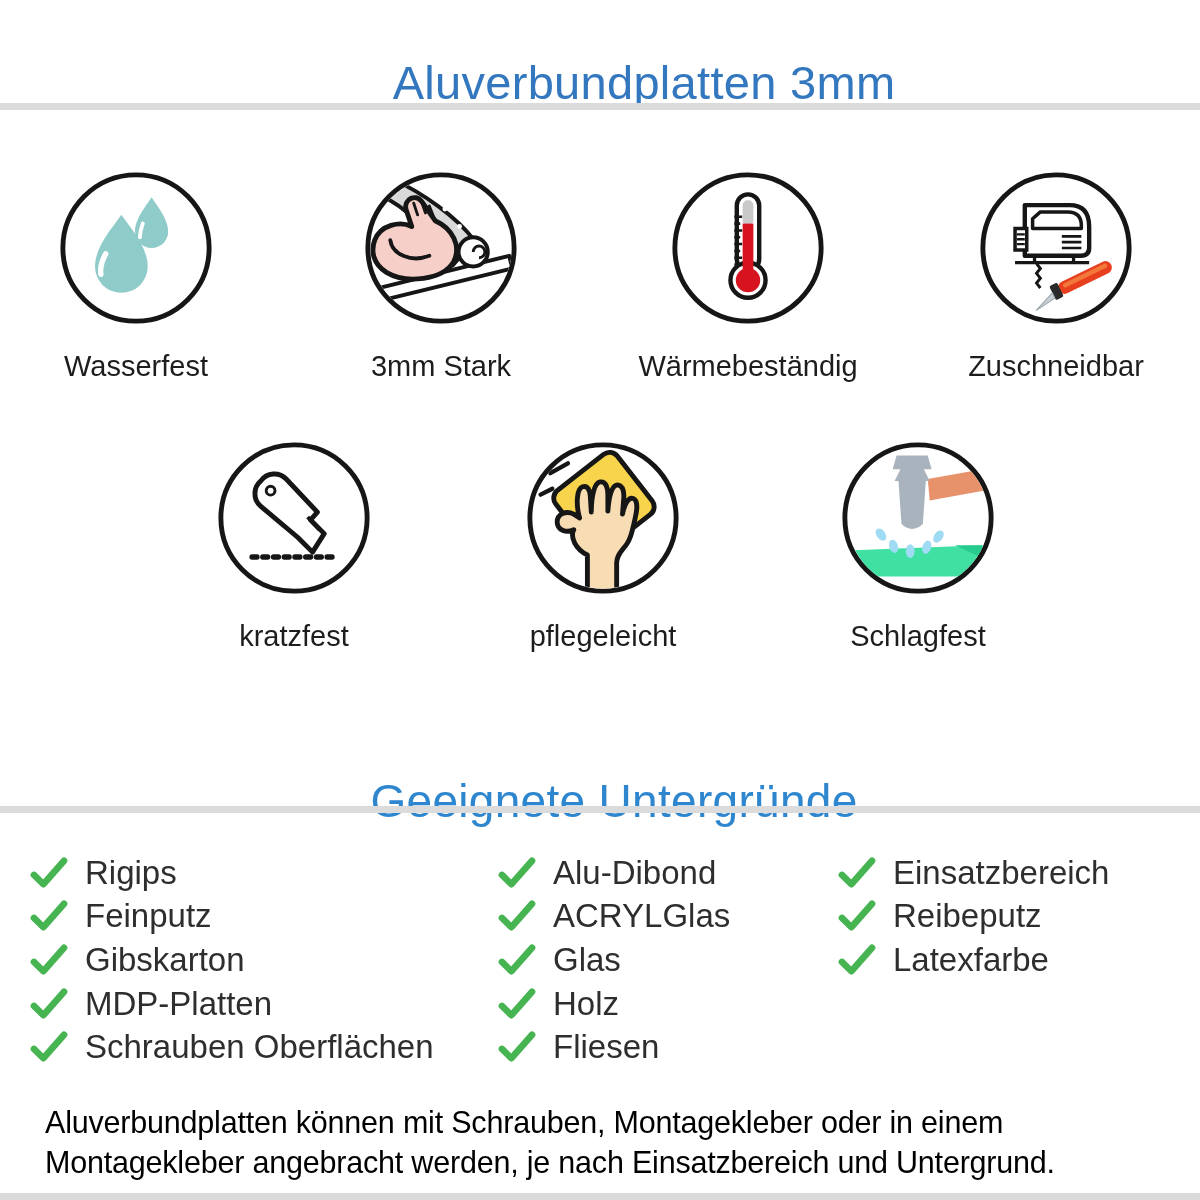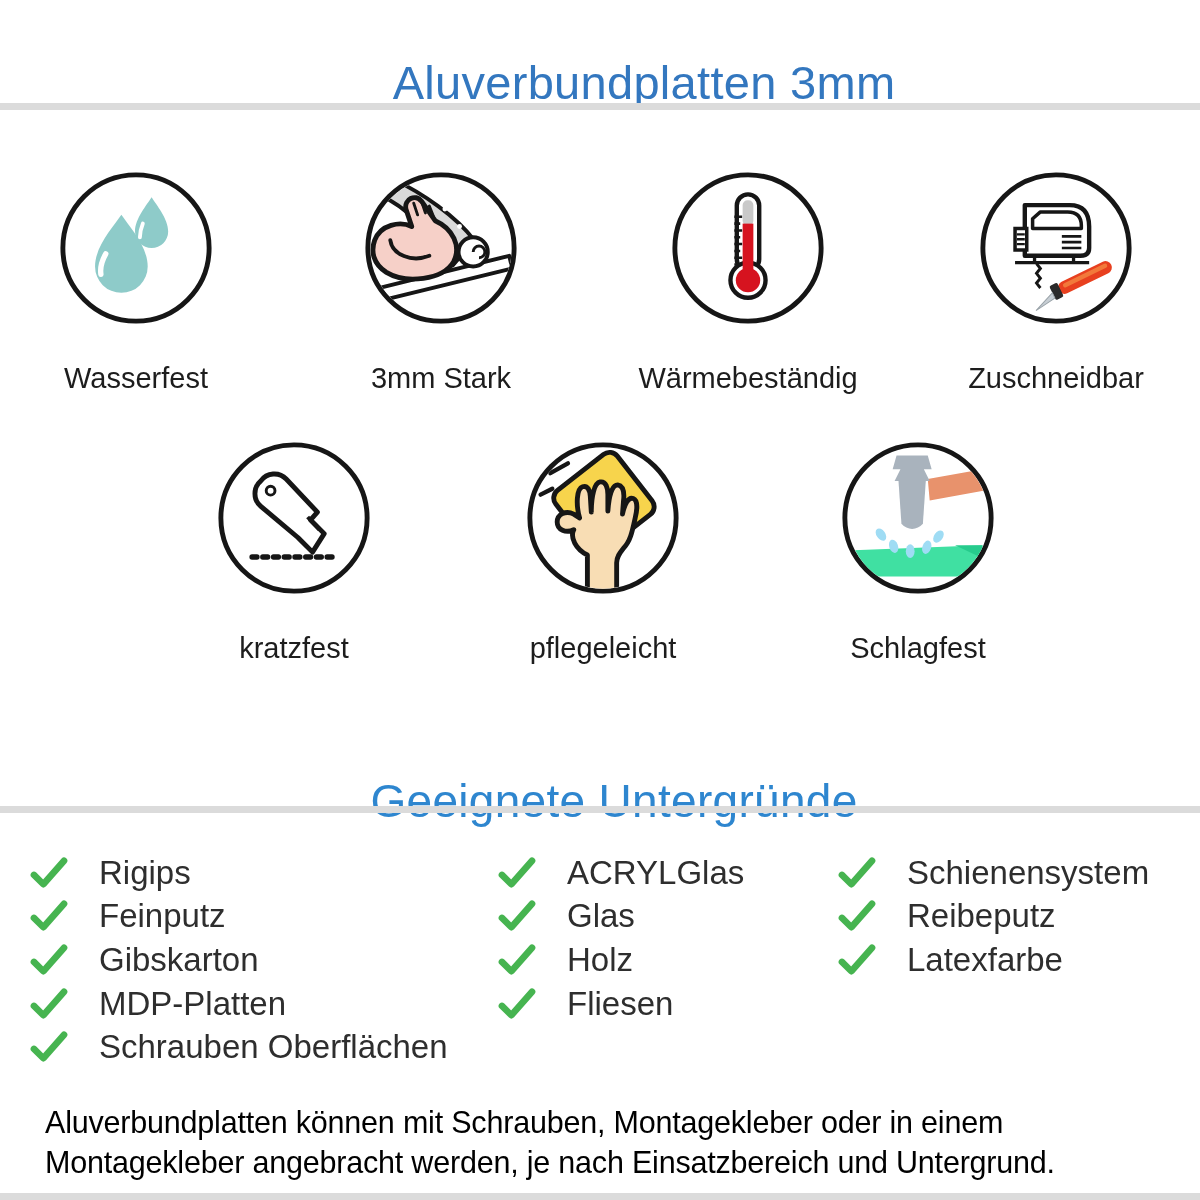--- a/index.html
+++ b/index.html
@@ -8,35 +8,35 @@
   .divider{position:absolute;left:0;width:1200px;height:7px;background:#dbdbdb;}
   #divider-top{top:103px;}
   #divider-mid{top:806px;}
   #divider-bottom{top:1193px;}
   .title{position:absolute;top:24px;left:0;width:1200px;text-align:center;
          font-size:47px;font-weight:400;color:#3377bf;letter-spacing:.3px;padding-left:44px;}
   .subtitle{position:absolute;top:736px;left:0;width:1200px;text-align:center;
          font-size:46px;font-weight:400;color:#2e86cf;letter-spacing:.3px;padding-left:14px;}
   .feature{position:absolute;display:flex;flex-direction:column;align-items:center;}
   .feature svg{display:block;}
-  .flabel{margin-top:36px;font-size:29px;color:#1d1d1d;white-space:nowrap;}
+  .flabel{margin-top:24px;font-size:29px;color:#1d1d1d;white-space:nowrap;}
   .r1{top:170px;width:240px;}
   .r2{top:440px;width:260px;}
   #feat-wasserfest{left:16px;}
   #feat-stark{left:321px;}
   #feat-waerme{left:628px;}
   #feat-zuschneidbar{left:936px;}
   #feat-kratzfest{left:164px;}
   #feat-pflegeleicht{left:473px;}
   #feat-schlagfest{left:788px;}
   .surf-col{position:absolute;top:851px;display:flex;flex-direction:column;}
   #surf-col1{left:30px;}
   #surf-col2{left:498px;}
   #surf-col3{left:838px;}
-  .surf-item{display:flex;align-items:center;height:43.6px;gap:14px;}
+  .surf-item{display:flex;align-items:center;height:43.6px;}
   .check{width:38px;height:32px;margin-right:17px;flex:0 0 auto;}
   .surf-label{font-size:33px;color:#2e2e2e;white-space:nowrap;}
   .note{position:absolute;left:45px;top:1102px;font-size:30.5px;line-height:40px;
         color:#000000;letter-spacing:-.2px;white-space:nowrap;}
 </style>
 </head>
 <body>
 
 <div class="page">
 
@@ -221,20 +221,26 @@
         </svg>
       <span class="surf-label">Schrauben Oberflächen</span>
     </div>
   </div>
 
   <div class="surf-col" id="surf-col2">
     <div class="surf-item">
       <svg class="check" viewBox="0 0 40 34">
           <path d="M4 19 L14 29 L36 4" fill="none" stroke="#46b450" stroke-width="7" stroke-linecap="round" stroke-linejoin="round"></path>
         </svg>
+      <span class="surf-label">Alu-Dibond</span>
+    </div>
+    <div class="surf-item">
+      <svg class="check" viewBox="0 0 40 34">
+          <path d="M4 19 L14 29 L36 4" fill="none" stroke="#46b450" stroke-width="7" stroke-linecap="round" stroke-linejoin="round"></path>
+        </svg>
       <span class="surf-label">ACRYLGlas</span>
     </div>
     <div class="surf-item">
       <svg class="check" viewBox="0 0 40 34">
           <path d="M4 19 L14 29 L36 4" fill="none" stroke="#46b450" stroke-width="7" stroke-linecap="round" stroke-linejoin="round"></path>
         </svg>
       <span class="surf-label">Glas</span>
     </div>
     <div class="surf-item">
       <svg class="check" viewBox="0 0 40 34">
@@ -248,21 +254,21 @@
         </svg>
       <span class="surf-label">Fliesen</span>
     </div>
   </div>
 
   <div class="surf-col" id="surf-col3">
     <div class="surf-item">
       <svg class="check" viewBox="0 0 40 34">
           <path d="M4 19 L14 29 L36 4" fill="none" stroke="#46b450" stroke-width="7" stroke-linecap="round" stroke-linejoin="round"></path>
         </svg>
-      <span class="surf-label">Schienensystem</span>
+      <span class="surf-label">Einsatzbereich</span>
     </div>
     <div class="surf-item">
       <svg class="check" viewBox="0 0 40 34">
           <path d="M4 19 L14 29 L36 4" fill="none" stroke="#46b450" stroke-width="7" stroke-linecap="round" stroke-linejoin="round"></path>
         </svg>
       <span class="surf-label">Reibeputz</span>
     </div>
     <div class="surf-item">
       <svg class="check" viewBox="0 0 40 34">
           <path d="M4 19 L14 29 L36 4" fill="none" stroke="#46b450" stroke-width="7" stroke-linecap="round" stroke-linejoin="round"></path>

